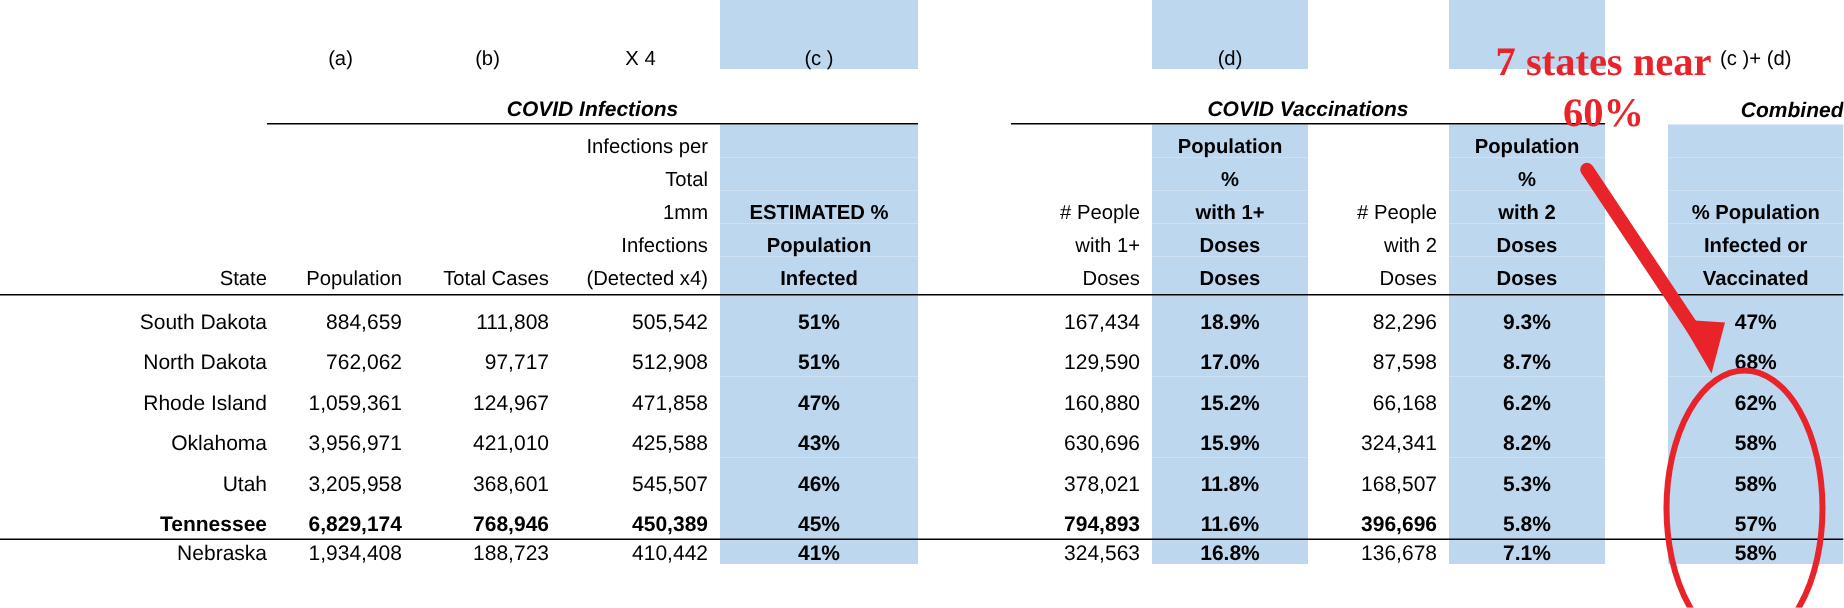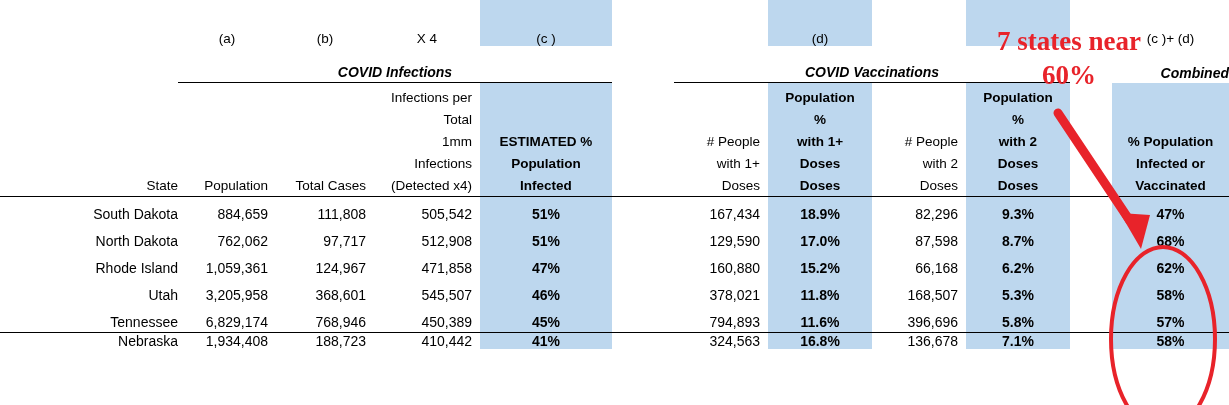--- a/index.html
+++ b/index.html
@@ -88,21 +88,21 @@
     padding-bottom: 3px !important;
   }
 
   
   .data td {
     height: 25px;
     vertical-align: bottom;
     font-size: 14px;
     padding-bottom: 2px !important;
   }
-  .data.lastfull td { border-bottom: 1.4px solid #000; }
+  .data.lastfull td { border-bottom: 1.4px solid #000; font-weight: bold; }
 
   .clipped {
     overflow: hidden;
     height: 10px;
   }
   .clipped td {
     height: 10px;
     vertical-align: top;
     font-size: 14px;
     color: #000000;
@@ -293,20 +293,34 @@
     <td></td>
     <td class="t-right pad-r">160,880</td>
     <td class="shade bold t-center">15.2%</td>
     <td class="t-right pad-r">66,168</td>
     <td class="shade bold t-center">6.2%</td>
     <td></td>
     <td class="shade bold t-center">62%</td>
   </tr>
 
 
+  <tr class="data">
+    <td class="t-left">Oklahoma</td>
+    <td class="t-right pad-r">3,956,971</td>
+    <td class="t-right pad-r">421,010</td>
+    <td class="t-right pad-r">425,588</td>
+    <td class="shade bold t-center">43%</td>
+    <td></td>
+    <td class="t-right pad-r">630,696</td>
+    <td class="shade bold t-center">15.9%</td>
+    <td class="t-right pad-r">324,341</td>
+    <td class="shade bold t-center">8.2%</td>
+    <td></td>
+    <td class="shade bold t-center">58%</td>
+  </tr>
 
   <tr class="data">
     <td class="t-left">Utah</td>
     <td class="t-right pad-r">3,205,958</td>
     <td class="t-right pad-r">368,601</td>
     <td class="t-right pad-r">545,507</td>
     <td class="shade bold t-center">46%</td>
     <td></td>
     <td class="t-right pad-r">378,021</td>
     <td class="shade bold t-center">11.8%</td>

